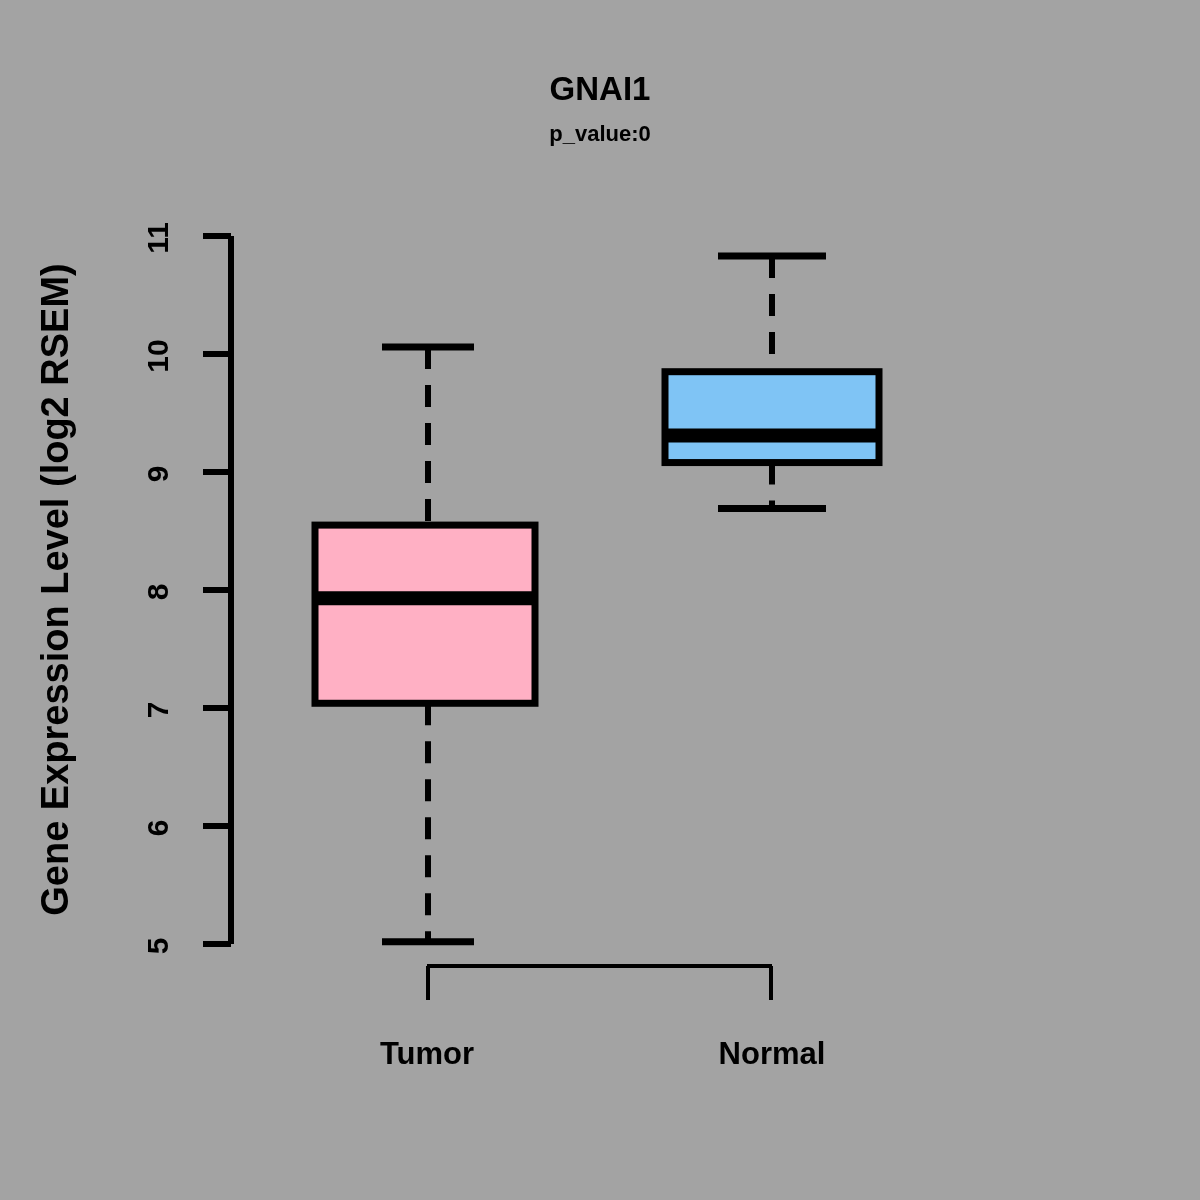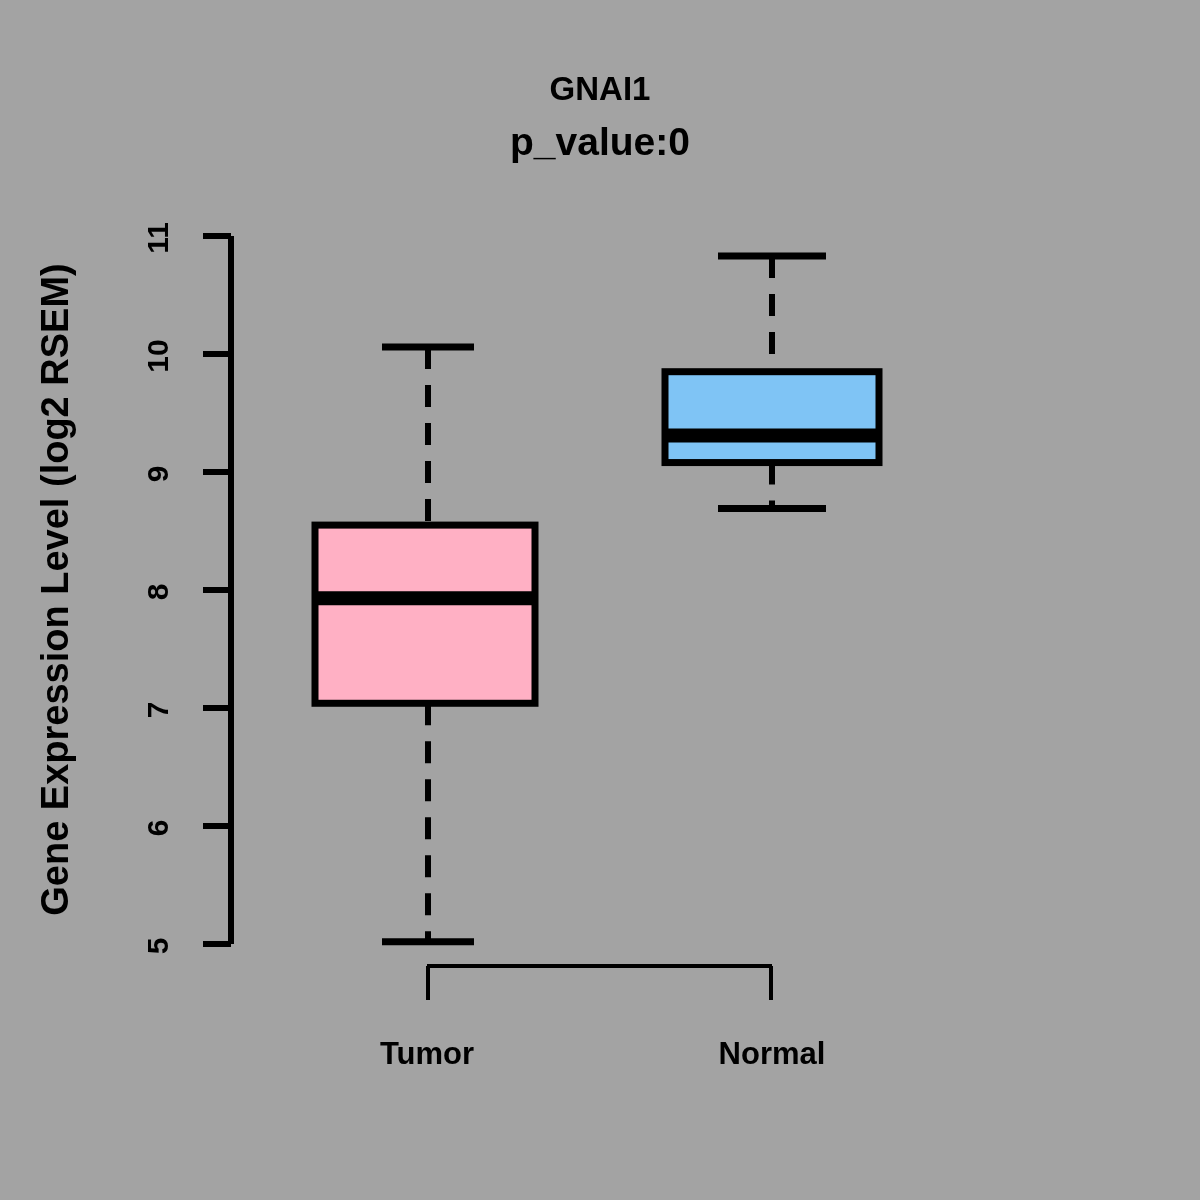--- a/index.html
+++ b/index.html
@@ -33,21 +33,21 @@
     font-weight: bold;
     letter-spacing: 0px;
     line-height: 1.05;
   }
   #chart-subtitle {
     position: absolute;
     left: 0;
     top: 122px;
     width: 1200px;
     text-align: center;
-    font-size: 39px;
+    font-size: 22px;
     font-weight: bold;
     line-height: 1.05;
   }
 
   
   #y-axis-title {
     position: absolute;
     left: -365px;
     top: 568px;
     width: 840px;

